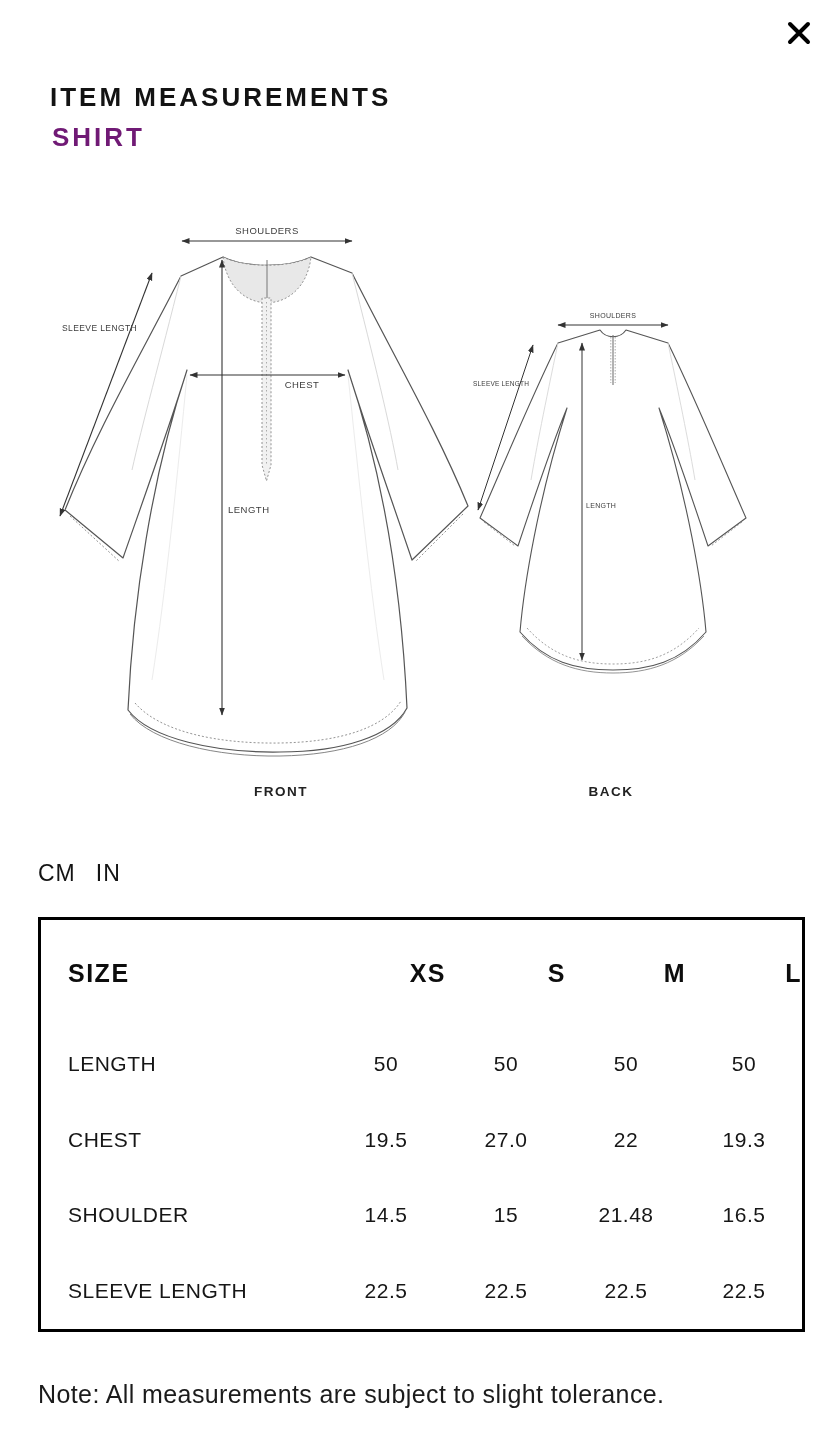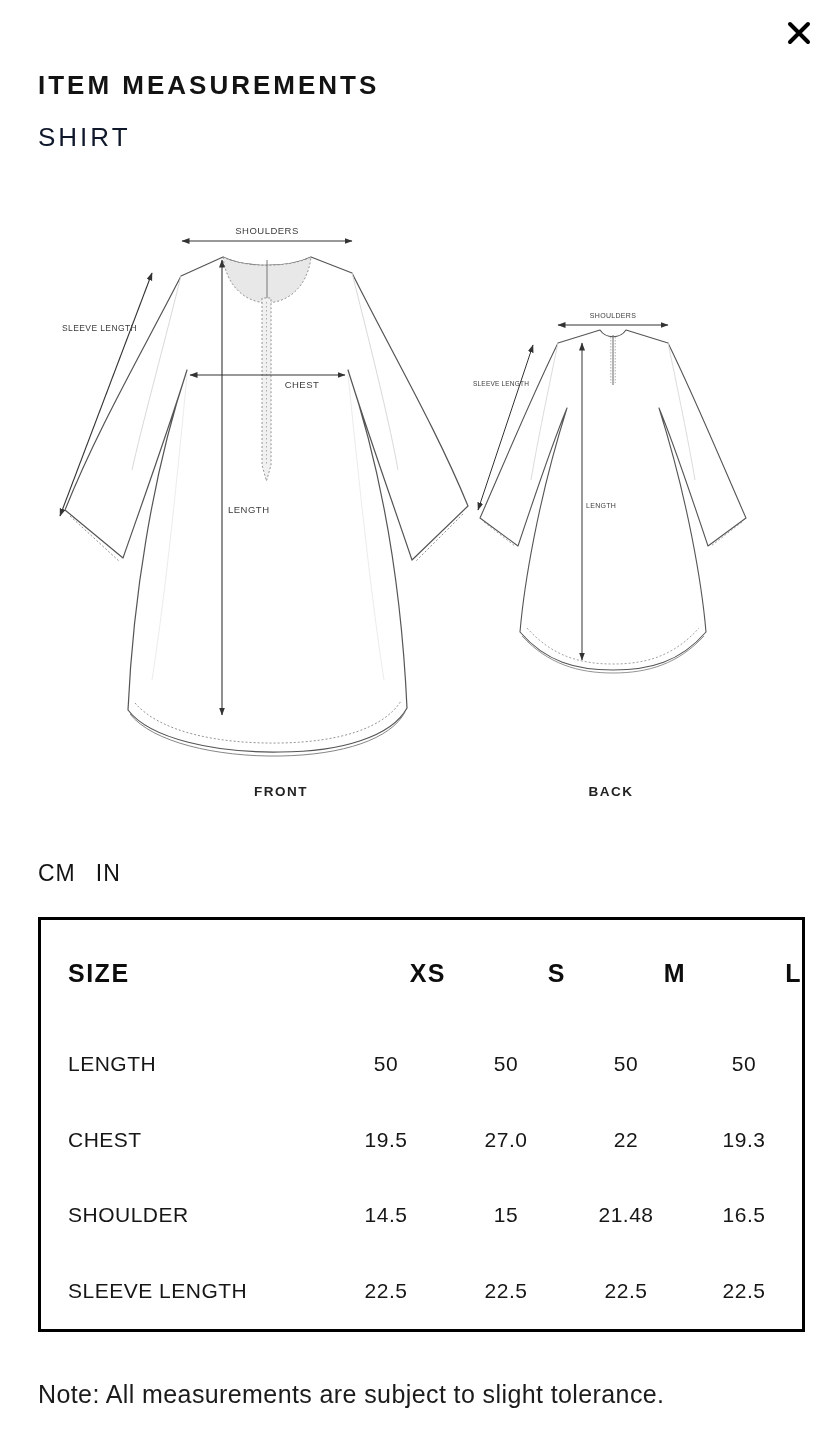--- a/index.html
+++ b/index.html
@@ -10,26 +10,26 @@
   }
   .page{position:absolute;inset:0;background:#fff;}
 
   .close-btn{
     position:absolute;top:17px;right:16px;width:32px;height:32px;
     background:none;border:none;padding:2px;cursor:pointer;line-height:0;
   }
   .close-btn svg{display:block;}
 
   .title{
-    position:absolute;left:38px;top:70px;margin:0;
+    position:absolute;left:38px;top:70px;margin:12px;
     font-size:26px;font-weight:700;letter-spacing:3px;color:#131313;
   }
   .subtitle{
-    position:absolute;left:38px;top:122px;margin:0;
-    font-size:26px;font-weight:400;letter-spacing:3px;color:#0f172a;
+    position:absolute;left:52px;top:122px;margin:0;
+    font-size:26px;font-weight:700;letter-spacing:3px;color:#701a75;
   }
 
   .diagram{position:absolute;left:40px;top:170px;width:750px;height:660px;text-align:center;}
   .diagram svg{display:block;}
   .dim-label{font-family:"Liberation Sans",sans-serif;fill:#3c3c3c;}
   .caption{font-family:"Liberation Sans",sans-serif;font-weight:700;fill:#222;letter-spacing:1.5px;}
 
   .units{
     position:absolute;left:38px;top:860px;display:flex;gap:20px;
     font-size:23px;letter-spacing:1px;color:#131313;align-items:baseline;

